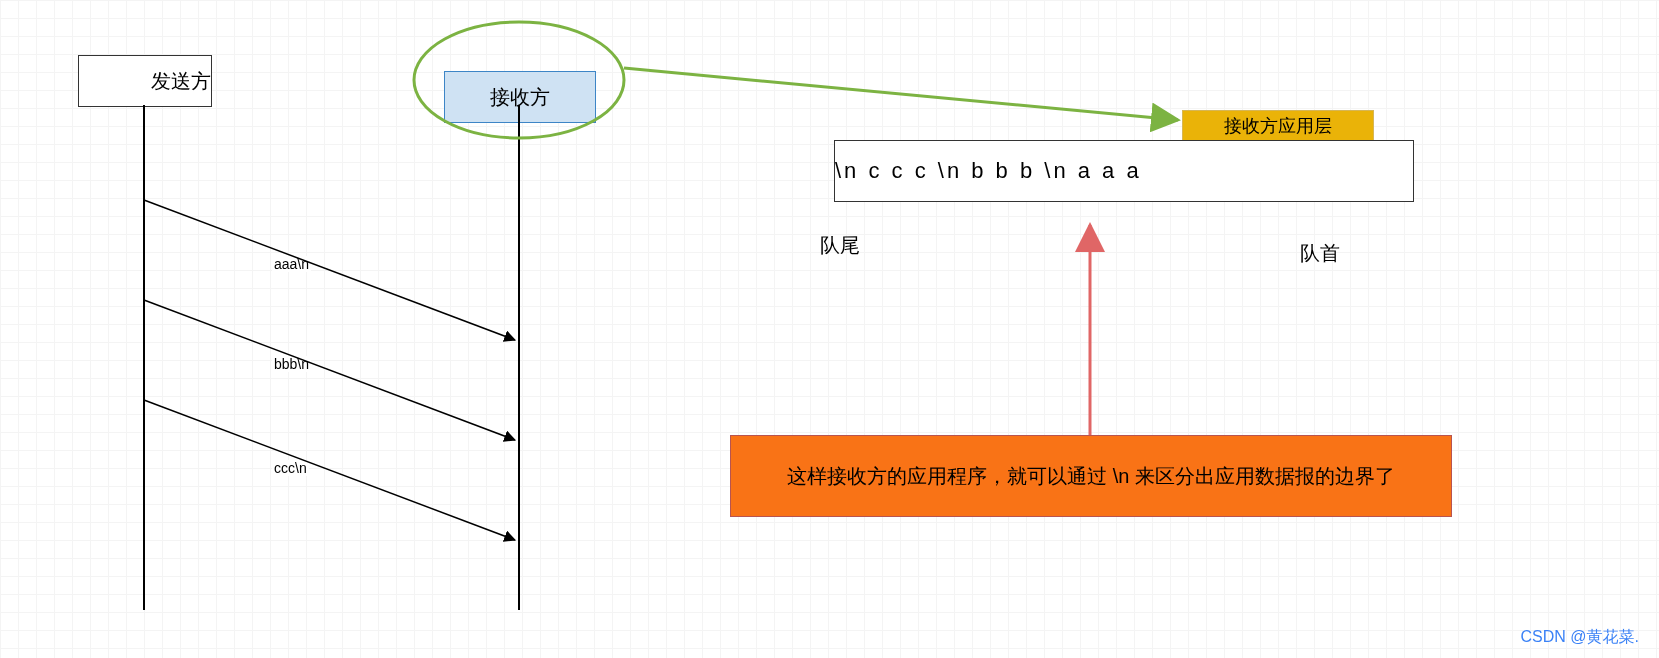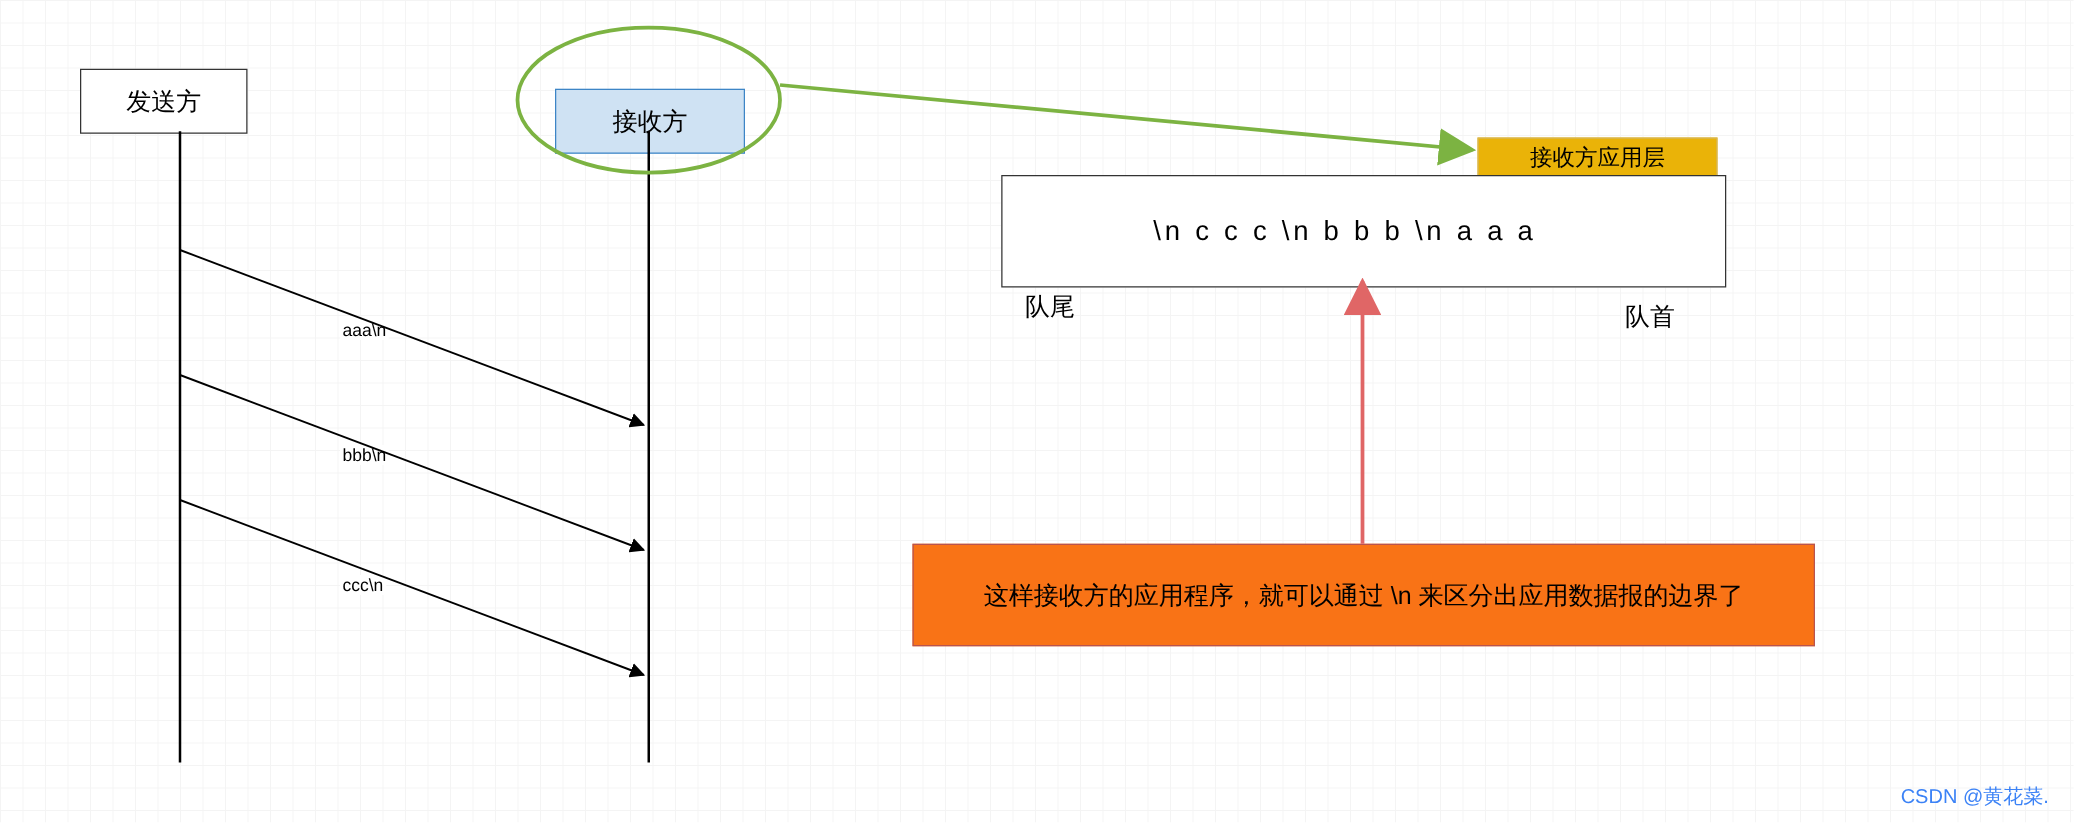--- a/index.html
+++ b/index.html
@@ -23,41 +23,41 @@
   .box {
     position: absolute;
     border: 1px solid #333;
     background: #fff;
     display: flex;
     align-items: center;
     justify-content: center;
     font-size: 20px;
   }
   .sender-box {
-    left: 64px; top: 55px; width: 132px; height: 50px;
+    left: 78px; top: 55px; width: 132px; height: 50px; justify-content: flex-end;
   }
   .receiver-box {
     left: 444px; top: 55px; width: 150px; height: 50px;
     background: #cfe2f3;
     border: 1px solid #3d85c6;
     margin-top: 16px;
   }
   .app-layer-label {
     left: 1182px; top: 110px; width: 190px; height: 30px;
     background: #eab308;
     border: 1px solid #d6b656;
     font-size: 18px;
   }
   .buffer-box {
-    left: 801px; top: 140px; width: 580px; height: 90px;
+    left: 834px; top: 140px; width: 580px; height: 62px;
     background: #fff;
     border: 1px solid #333;
     font-size: 22px;
     letter-spacing: 3px;
-    justify-content: center;
+    justify-content: flex-start;
     padding-right: 30px;
     box-sizing: border-box;
     white-space: pre;
   }
   .explain-box {
     left: 730px; top: 435px; width: 720px; height: 80px;
     background: #f97316;
     border: 1px solid #b85450;
     font-size: 20px;
   }

